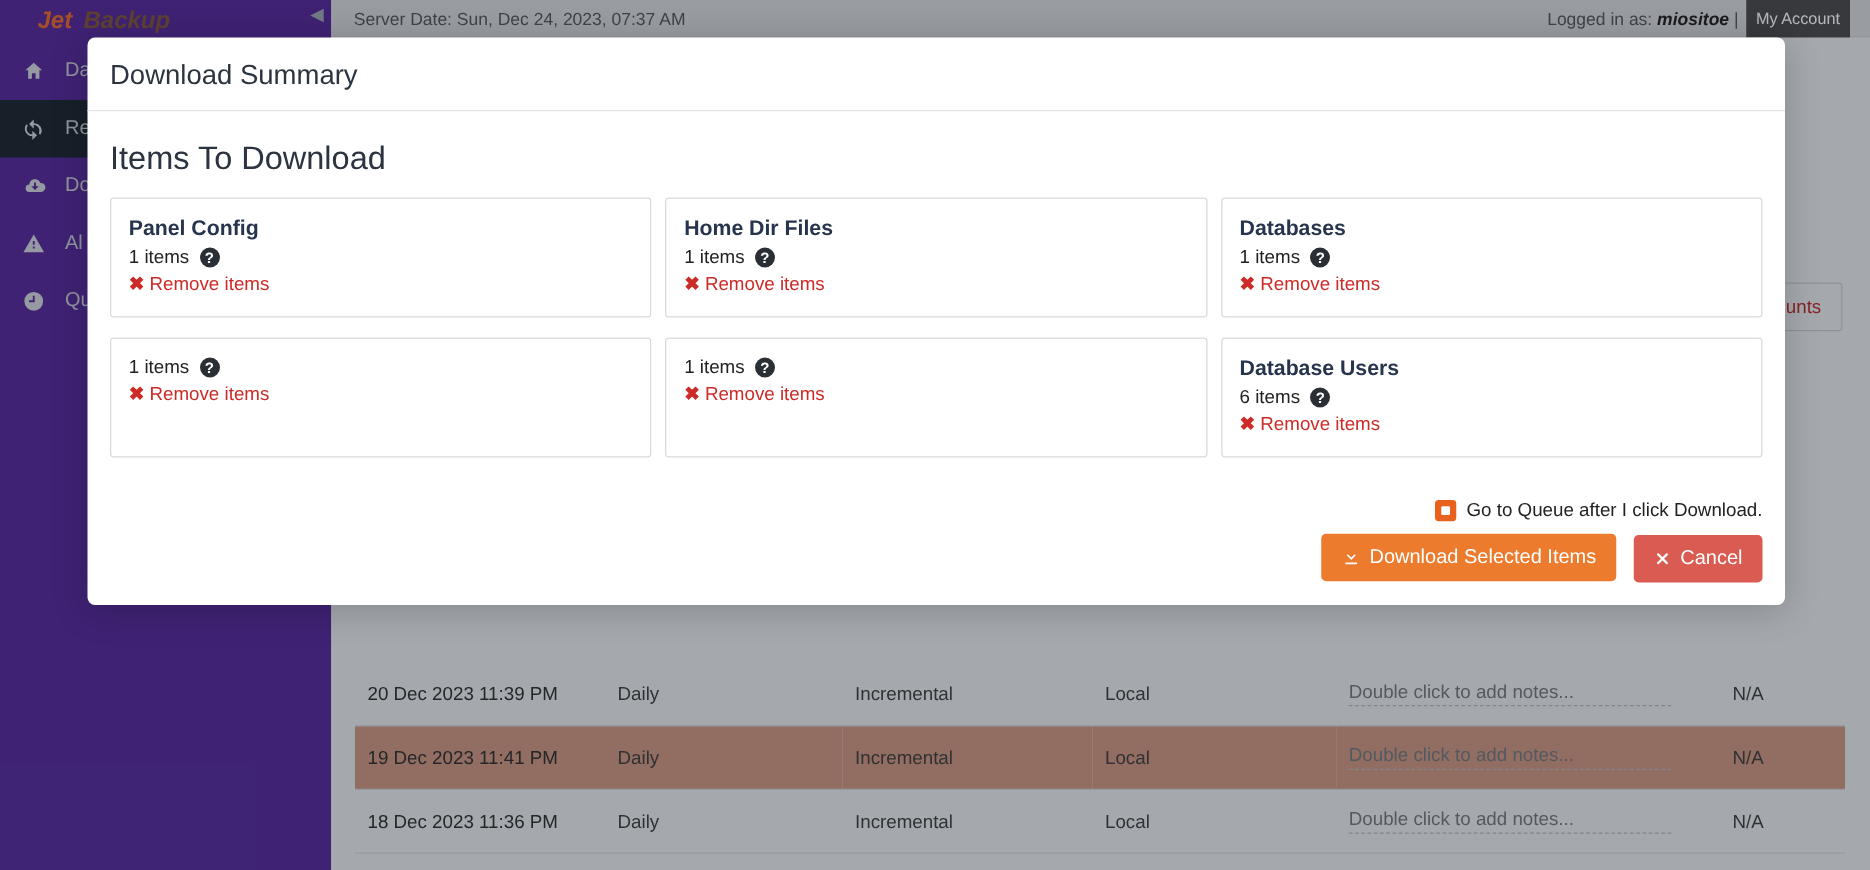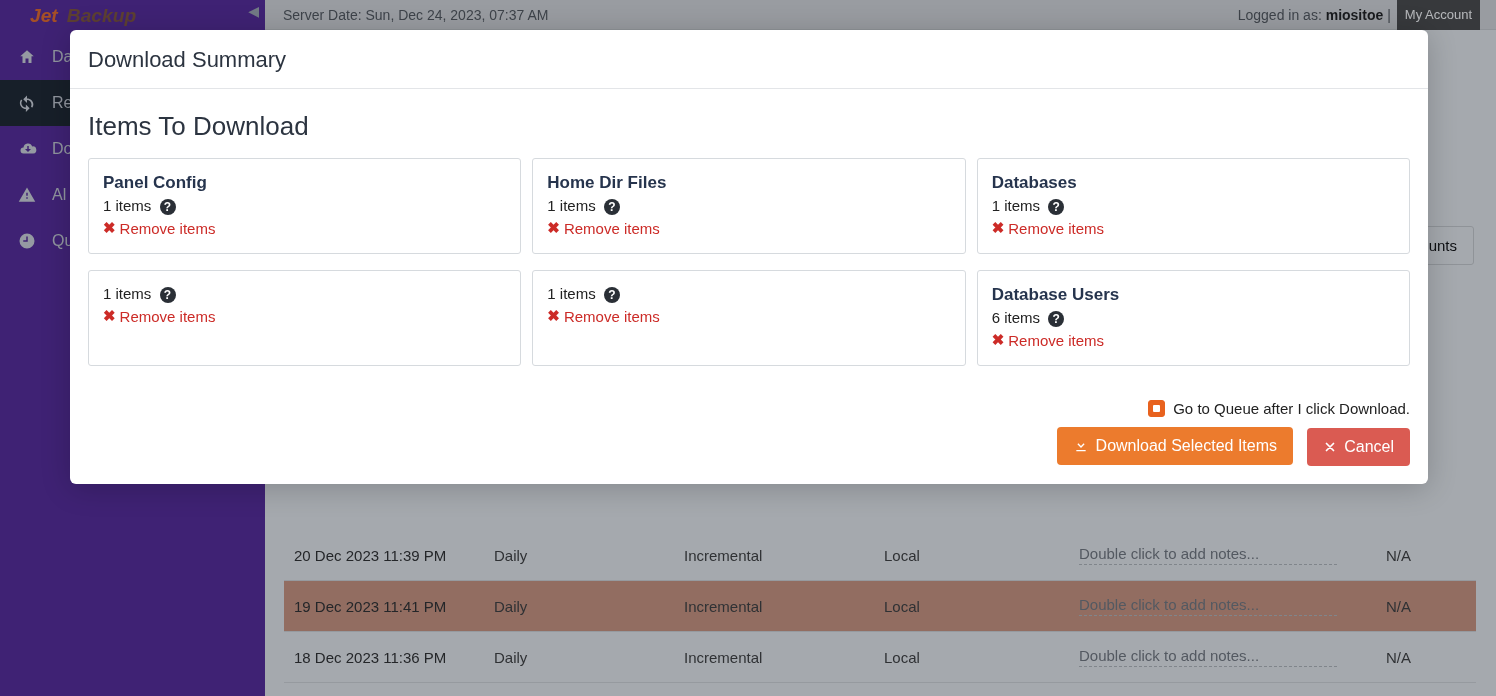--- a/index.html
+++ b/index.html
@@ -11,26 +11,26 @@
   .sidebar .brand { display:block; padding:4px 14px 6px; }
   .brand-svg { height:24px; }
   .collapse-caret { position:absolute; top:3px; right:6px; color:#9aa3b0; font-size:14px; }
   .nav-item { display:flex; align-items:center; gap:14px; padding:14px 18px; color:#c8cdd6; font-size:16px; cursor:pointer; }
   .nav-item .ic { width:20px; text-align:center; font-size:17px; }
 
   
   .topbar { position:absolute; left:265px; top:0; right:0; height:30px; background:#d6d8db; border-bottom:1px solid #c6c9cc; display:flex; align-items:center; padding:0 16px 0 18px; font-size:14px; color:#4a4f55; }
   .topbar .spacer { flex:1; }
   .topbar .who { margin-right:6px; }
-  .topbar .who b { color:#111; }
+  .topbar .who b { color:#111;font-style:italic; }
   .btn-account { background:#404040; color:#fff; border:none; padding:19px 8px; border-radius:3px; font-size:13px; cursor:pointer; }
 
   
   .content-area { position:absolute; left:265px; top:30px; right:0; bottom:0; background:#e9ecef; padding:20px; }
-  .right-btn { position:absolute; right:22px; top:196px; background:#e9ecef; border:1px solid #c6c9cc; padding:10px 16px; border-radius:3px; font-size:15px; color:#000000; }
+  .right-btn { position:absolute; right:22px; top:196px; background:#e9ecef; border:1px solid #c6c9cc; padding:10px 16px; border-radius:3px; font-size:15px; color:#b91c1c; }
 
   
   .bg-table { position:absolute; left:284px; right:20px; top:530px; }
   .bg-table table { width:100%; border-collapse:collapse; table-layout:fixed; }
   .bg-table td { padding:15px 10px; border-bottom:1px solid #d1d4d7; font-size:15px; color:#333; vertical-align:middle; }
   .bg-table tr.sel td { background:#cb9079; }
   .bg-table .dt { font-weight:normal; color:#222; }
   .bg-table .notes { color:#6b7078; border-bottom:1px dashed #b0b4b9; display:inline-block; width:90%; padding-bottom:2px; }
   .col-dt{width:200px;} .col-a{width:190px;} .col-b{width:200px;} .col-c{width:195px;} .col-d{} .col-e{width:100px;}
 

